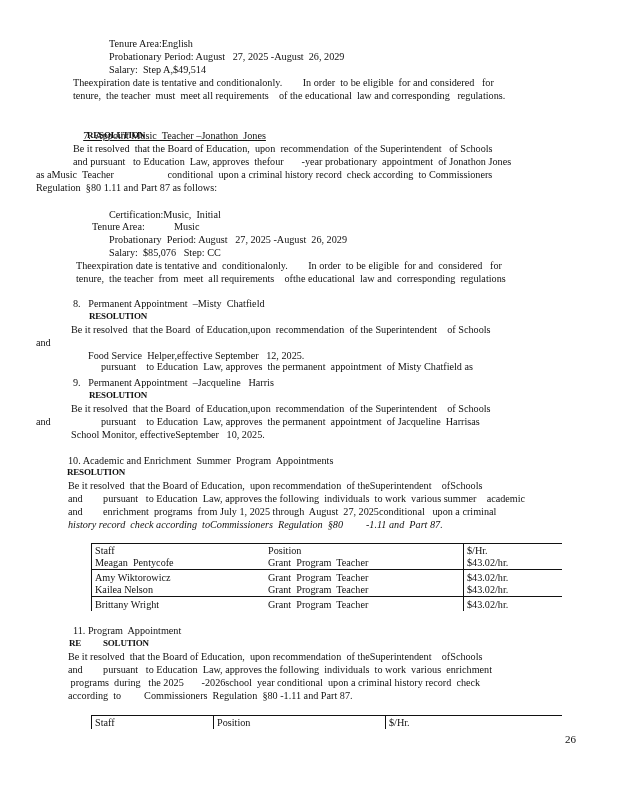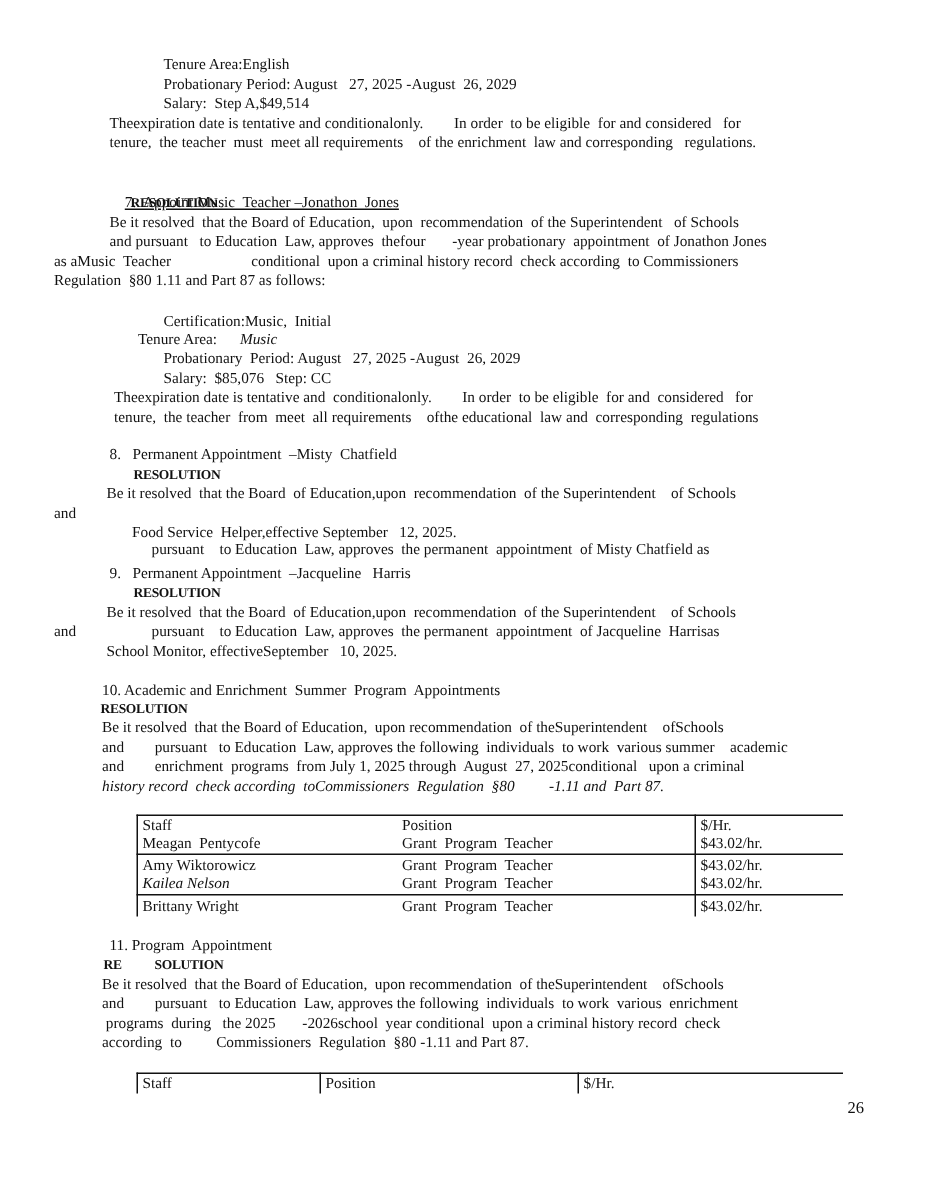--- a/index.html
+++ b/index.html
@@ -14,34 +14,34 @@
   </style>
 </head>
 <body>
 
 <div>
 
   <div class="t" style="left:109px;top:37px;">Tenure Area:English</div>
   <div class="t" style="left:109px;top:50px;">Probationary Period: August   27, 2025 -August  26, 2029</div>
   <div class="t" style="left:109px;top:63px;">Salary:  Step A,$49,514</div>
   <div class="t" style="left:73px;top:76px;">Theexpiration date is tentative and conditionalonly.        In order  to be eligible  for and considered   for</div>
-  <div class="t" style="left:73px;top:89px;">tenure,  the teacher  must  meet all requirements    of the enrichment  law and corresponding   regulations.</div>
+  <div class="t" style="left:73px;top:89px;">tenure,  the teacher  must  meet all requirements    of the educational  law and corresponding   regulations.</div>
 
   <div class="t" style="left:73px;top:116px;">
     <span class="u">7.  Appoint Music  Teacher –Jonathon  Jones</span>
   </div>
   <div class="t b" style="left:87px;top:129px;">RESOLUTION</div>
   <div class="t" style="left:73px;top:142px;">Be it resolved  that the Board of Education,  upon  recommendation  of the Superintendent   of Schools</div>
   <div class="t" style="left:73px;top:155px;">and pursuant   to Education  Law, approves  thefour       -year probationary  appointment  of Jonathon Jones</div>
   <div class="t" style="left:36px;top:168px;">as aMusic  Teacher                     conditional  upon a criminal history record  check according  to Commissioners</div>
   <div class="t" style="left:36px;top:181px;">Regulation  §80 1.11 and Part 87 as follows:</div>
 
   <div class="t" style="left:109px;top:208px;">Certification:Music,  Initial</div>
   <div class="t" style="left:92px;top:220px;text-align:center;">Tenure Area:</div>
-  <div class="t" style="left:160px;top:220px;font-style:italic;">Music</div>
+  <div class="t" style="left:174px;top:220px;">Music</div>
   <div class="t" style="left:109px;top:233px;">Probationary  Period: August   27, 2025 -August  26, 2029</div>
   <div class="t" style="left:109px;top:246px;">Salary:  $85,076   Step: CC</div>
   <div class="t" style="left:76px;top:259px;">Theexpiration date is tentative and  conditionalonly.        In order  to be eligible  for and  considered   for</div>
   <div class="t" style="left:76px;top:272px;">tenure,  the teacher  from  meet  all requirements    ofthe educational  law and  corresponding  regulations</div>
 
   <div class="t" style="left:73px;top:297px;">8.   Permanent Appointment  –Misty  Chatfield</div>
   <div class="t b" style="left:89px;top:310px;">RESOLUTION</div>
   <div class="t" style="left:71px;top:323px;">Be it resolved  that the Board  of Education,upon  recommendation  of the Superintendent    of Schools</div>
   <div class="t" style="left:36px;top:336px;">and</div>
   <div class="t" style="left:101px;top:336px;margin-top:24px;">pursuant    to Education  Law, approves  the permanent  appointment  of Misty Chatfield as</div>
@@ -76,21 +76,21 @@
       <div class="t" style="left:95px;top:556px;">Meagan  Pentycofe</div>
       <div class="t" style="left:268px;top:556px;">Grant  Program  Teacher</div>
       <div class="t" style="left:467px;top:556px;">$43.02/hr.</div>
     </div>
     <div>
       <div class="t" style="left:95px;top:571px;">Amy Wiktorowicz</div>
       <div class="t" style="left:268px;top:571px;">Grant  Program  Teacher</div>
       <div class="t" style="left:467px;top:571px;">$43.02/hr.</div>
     </div>
     <div>
-      <div class="t" style="left:95px;top:583px;font-style:italic;">Kailea Nelson</div>
+      <div class="t" style="left:95px;top:583px;">Kailea Nelson</div>
       <div class="t" style="left:268px;top:583px;">Grant  Program  Teacher</div>
       <div class="t" style="left:467px;top:583px;">$43.02/hr.</div>
     </div>
     <div>
       <div class="t" style="left:95px;top:598px;">Brittany Wright</div>
       <div class="t" style="left:268px;top:598px;">Grant  Program  Teacher</div>
       <div class="t" style="left:467px;top:598px;">$43.02/hr.</div>
     </div>
   </div>
 

